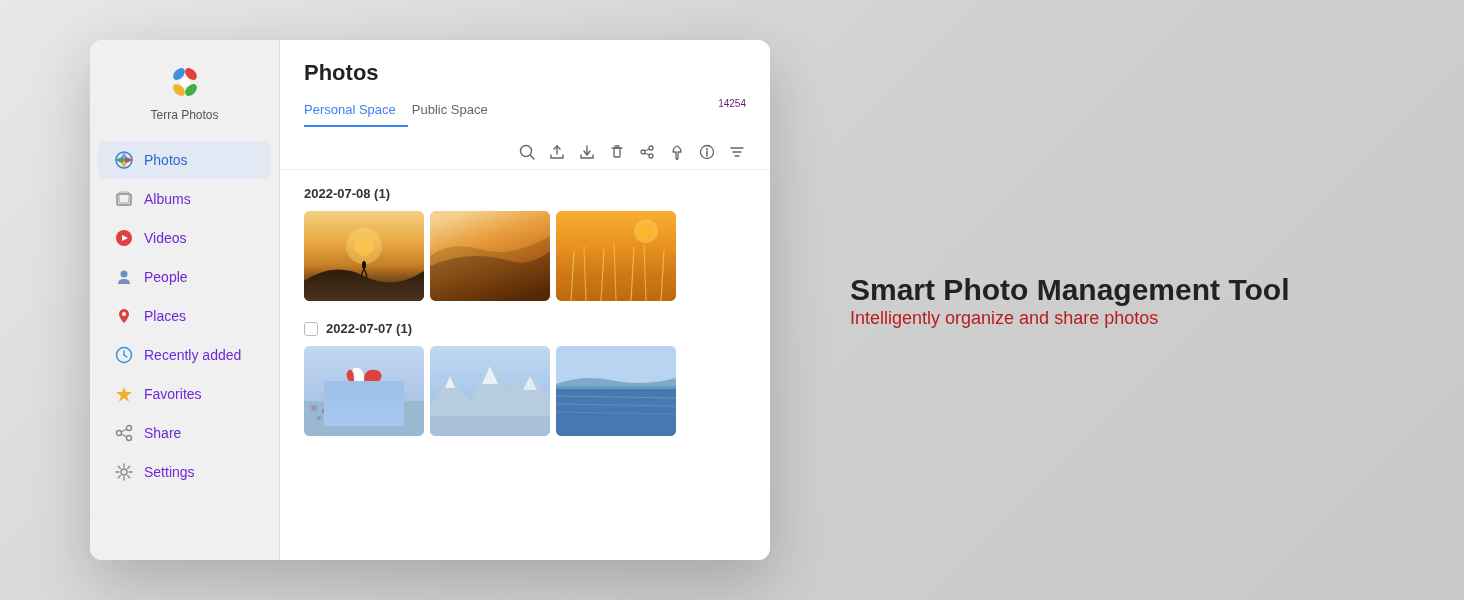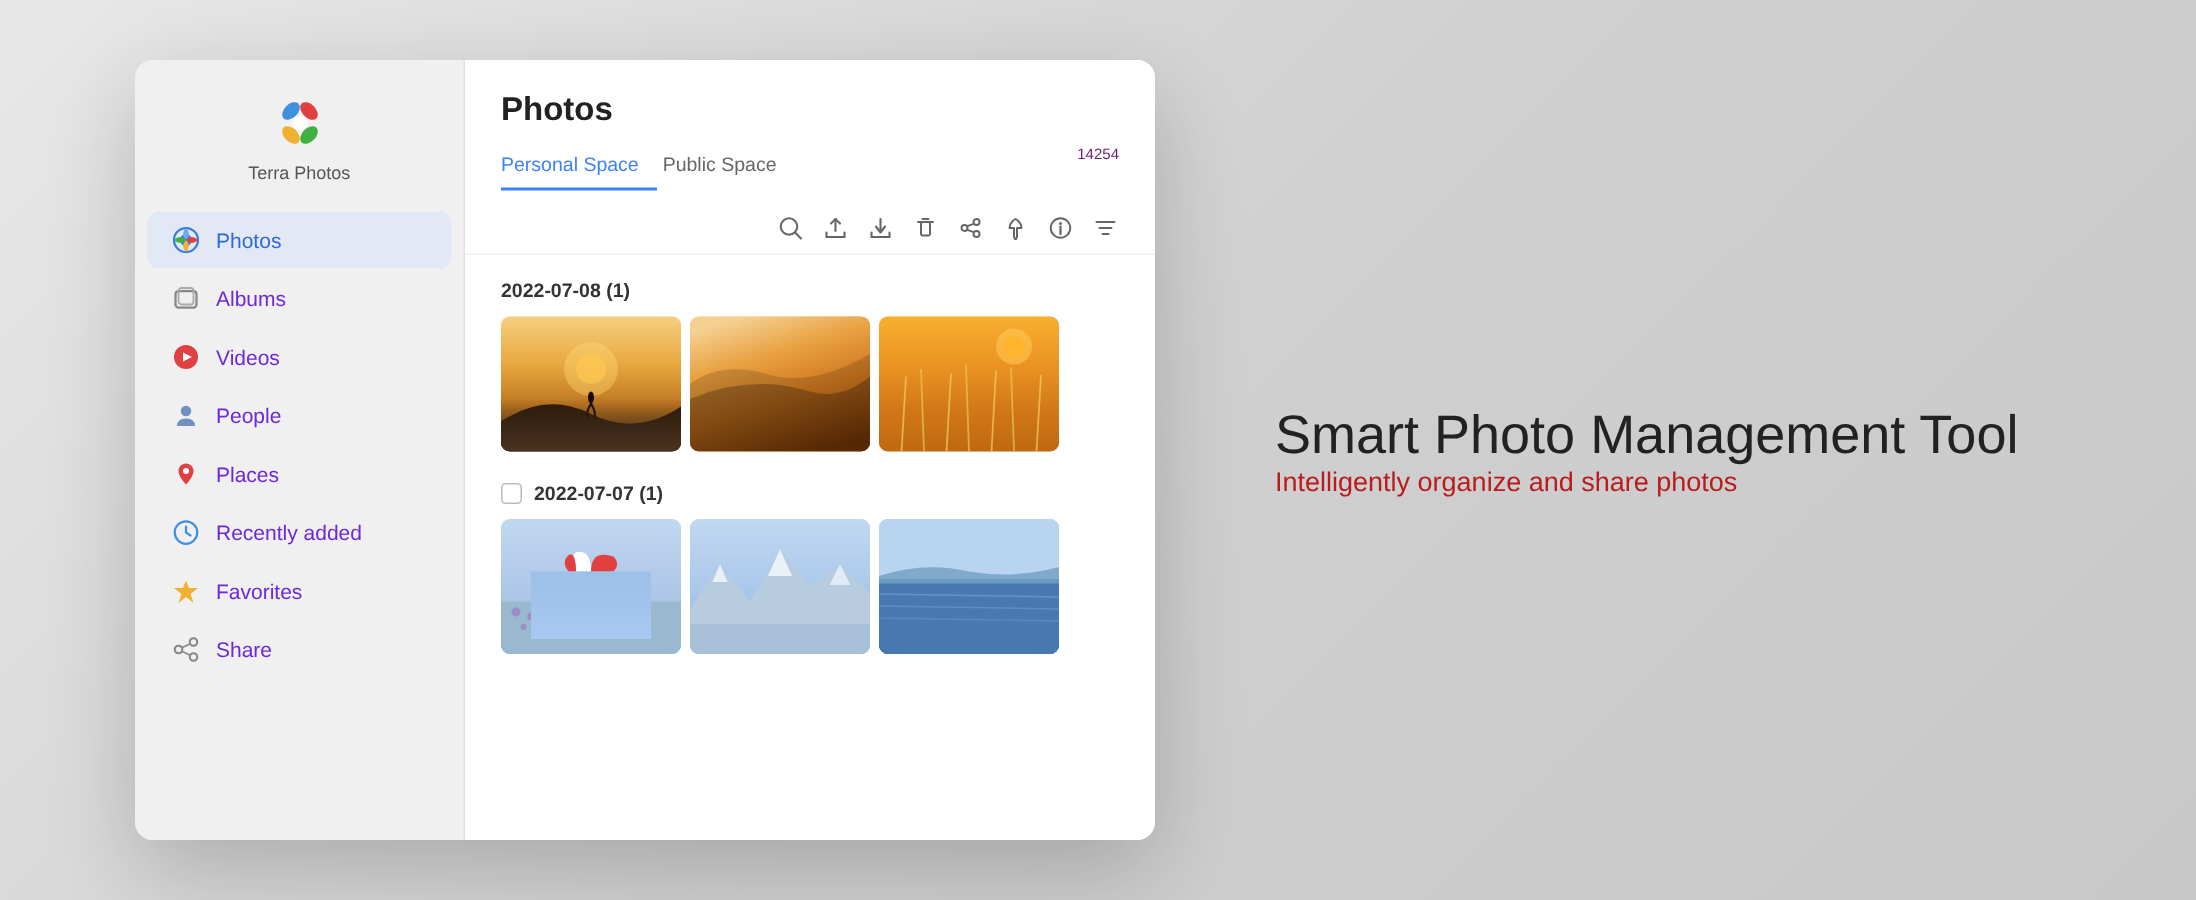--- a/index.html
+++ b/index.html
@@ -22,21 +22,21 @@
       border-radius: 12px;
       box-shadow: 0 20px 60px rgba(0,0,0,0.2);
       display: flex;
       overflow: hidden;
       margin-left: 90px;
       flex-shrink: 0;
     }
 
     
     .sidebar {
-      width: 220px;
+      width: 190px;
       background: #f0f0f0;
       border-right: 1px solid #e0e0e0;
       display: flex;
       flex-direction: column;
       padding: 0;
       flex-shrink: 0;
     }
 
     .sidebar-logo {
       display: flex;
@@ -258,22 +258,22 @@
     .marketing-section {
       flex: 1;
       display: flex;
       flex-direction: column;
       justify-content: center;
       align-items: flex-start;
       padding: 0 80px;
     }
 
     .marketing-title {
-      font-size: 36px;
-      font-weight: 400;
+      font-size: 30px;
+      font-weight: 700;
       color: #222;
       margin-bottom: 0;
       line-height: 1.2;
     }
 
     .marketing-subtitle {
       font-size: 18px;
       color: #b91c1c;
       font-weight: 400;
     }
@@ -459,20 +459,29 @@
             <circle cx="14" cy="4" r="2.5" fill="none" stroke="#888" stroke-width="1.4"></circle>
             <circle cx="4" cy="9" r="2.5" fill="none" stroke="#888" stroke-width="1.4"></circle>
             <circle cx="14" cy="14" r="2.5" fill="none" stroke="#888" stroke-width="1.4"></circle>
             <line x1="6.2" y1="7.8" x2="11.8" y2="5.2" stroke="#888" stroke-width="1.2"></line>
             <line x1="6.2" y1="10.2" x2="11.8" y2="12.8" stroke="#888" stroke-width="1.2"></line>
           </svg>
         </span>
         <span>Share</span>
       </li>
 
+      <li>
+        <span class="nav-icon">
+          <svg width="18" height="18" viewBox="0 0 18 18">
+            <circle cx="9" cy="9" r="3" fill="none" stroke="#888" stroke-width="1.4"></circle>
+            <path d="M9 1 L9 4 M9 14 L9 17 M1 9 L4 9 M14 9 L17 9 M3.2 3.2 L5.3 5.3 M12.7 12.7 L14.8 14.8 M14.8 3.2 L12.7 5.3 M5.3 12.7 L3.2 14.8" stroke="#888" stroke-width="1.4" stroke-linecap="round"></path>
+          </svg>
+        </span>
+        <span>Settings</span>
+      </li>
     </ul>
   </div>
 
   <div class="main-content">
     <div class="main-header">
       <h1 class="main-title">Photos</h1>
       <div class="tabs-row">
         <div class="tabs">
           <div class="tab active">Personal Space</div>
           <div class="tab" style="margin-left:4px;">Public Space</div>

